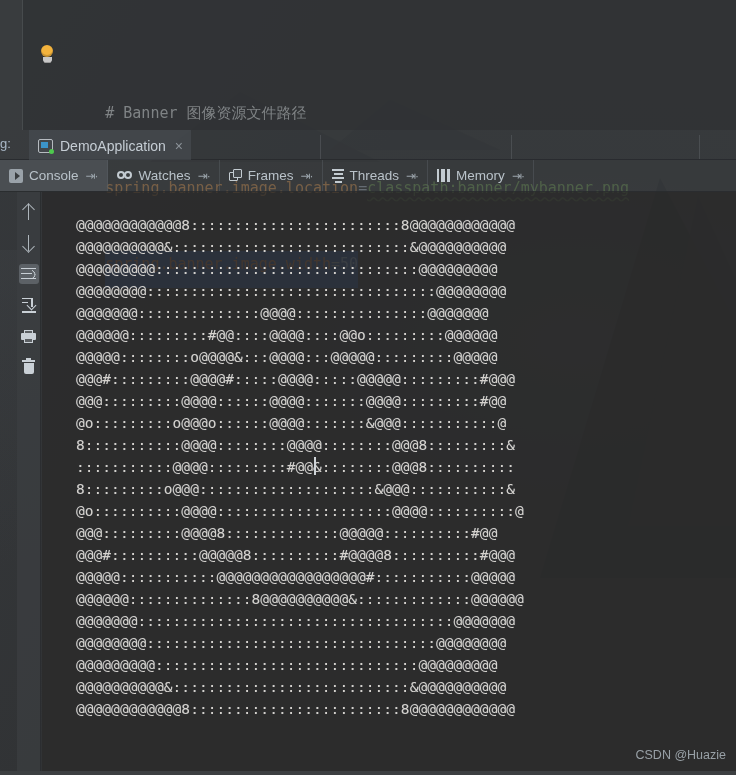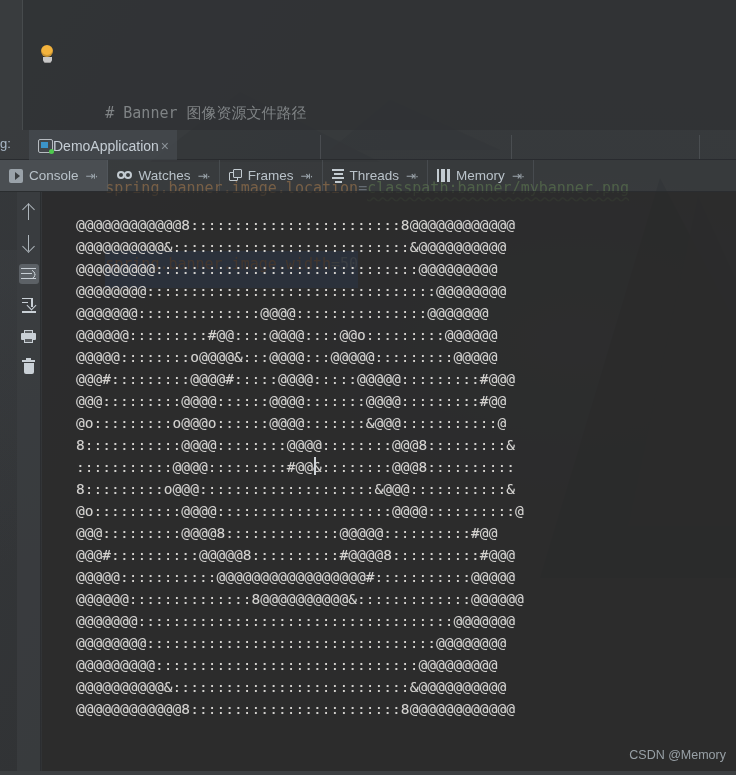--- a/index.html
+++ b/index.html
@@ -147,20 +147,21 @@
     left: 0px; top: 6px;
     font-size: 13px;
     color: #a9b7c6;
   }
   .runtab {
     position: absolute;
     left: 29px; top: 0px;
     height: 30px;
     display: flex;
     align-items: center;
+    gap: 7px;
     padding: 0 8px 0 9px;
     background: rgba(75,80,85,.55);
     border-top: 2px solid transparent;
   }
   .runtab-icon {
     position: relative;
     width: 15px; height: 14px;
   }
   .runtab-icon .frame {
     position: absolute;
@@ -607,16 +608,16 @@
 
       <div class="mark" style="top:18px"></div>
       <div class="mark" style="top:58px"></div>
       <div class="mark" style="top:98px"></div>
       <div class="mark" style="top:240px"></div>
       <div class="mark" style="top:388px"></div>
       <div class="mark" style="top:490px"></div>
     </div>
   </div>
 
-  <div class="watermark">CSDN @Memory</div>
+  <div class="watermark">CSDN @Huazie</div>
   <div class="bottom-edge"></div>
 
 </div>
 
 </body></html>

